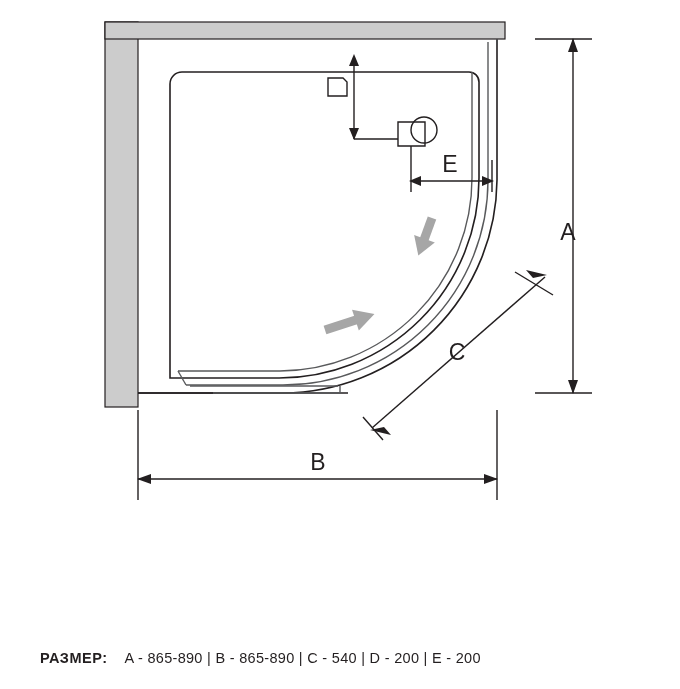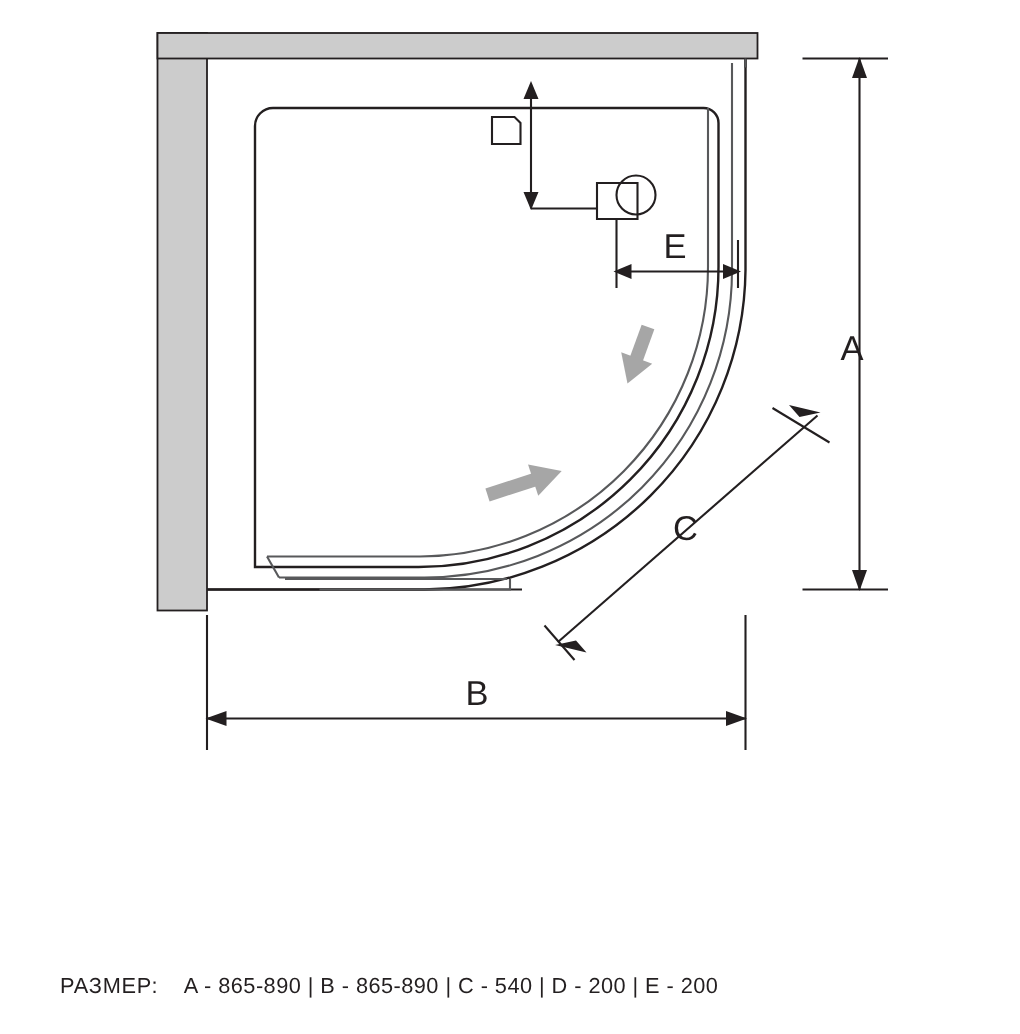--- a/index.html
+++ b/index.html
@@ -37,21 +37,21 @@
     width: 680px;
     font-size: 14.5px;
     letter-spacing: 0.2px;
     color: #231f20;
     white-space: nowrap;
   }
   #spec-inner {
     padding-left: 40px;
   }
   .spec-label {
-    font-weight: normal;
+    font-weight: bold;
     letter-spacing: 0.5px;
   }
   .spec-items {
     letter-spacing: 0.3px;
     margin-top: 40px;
   }
 </style>
 </head>
 <body>
 

